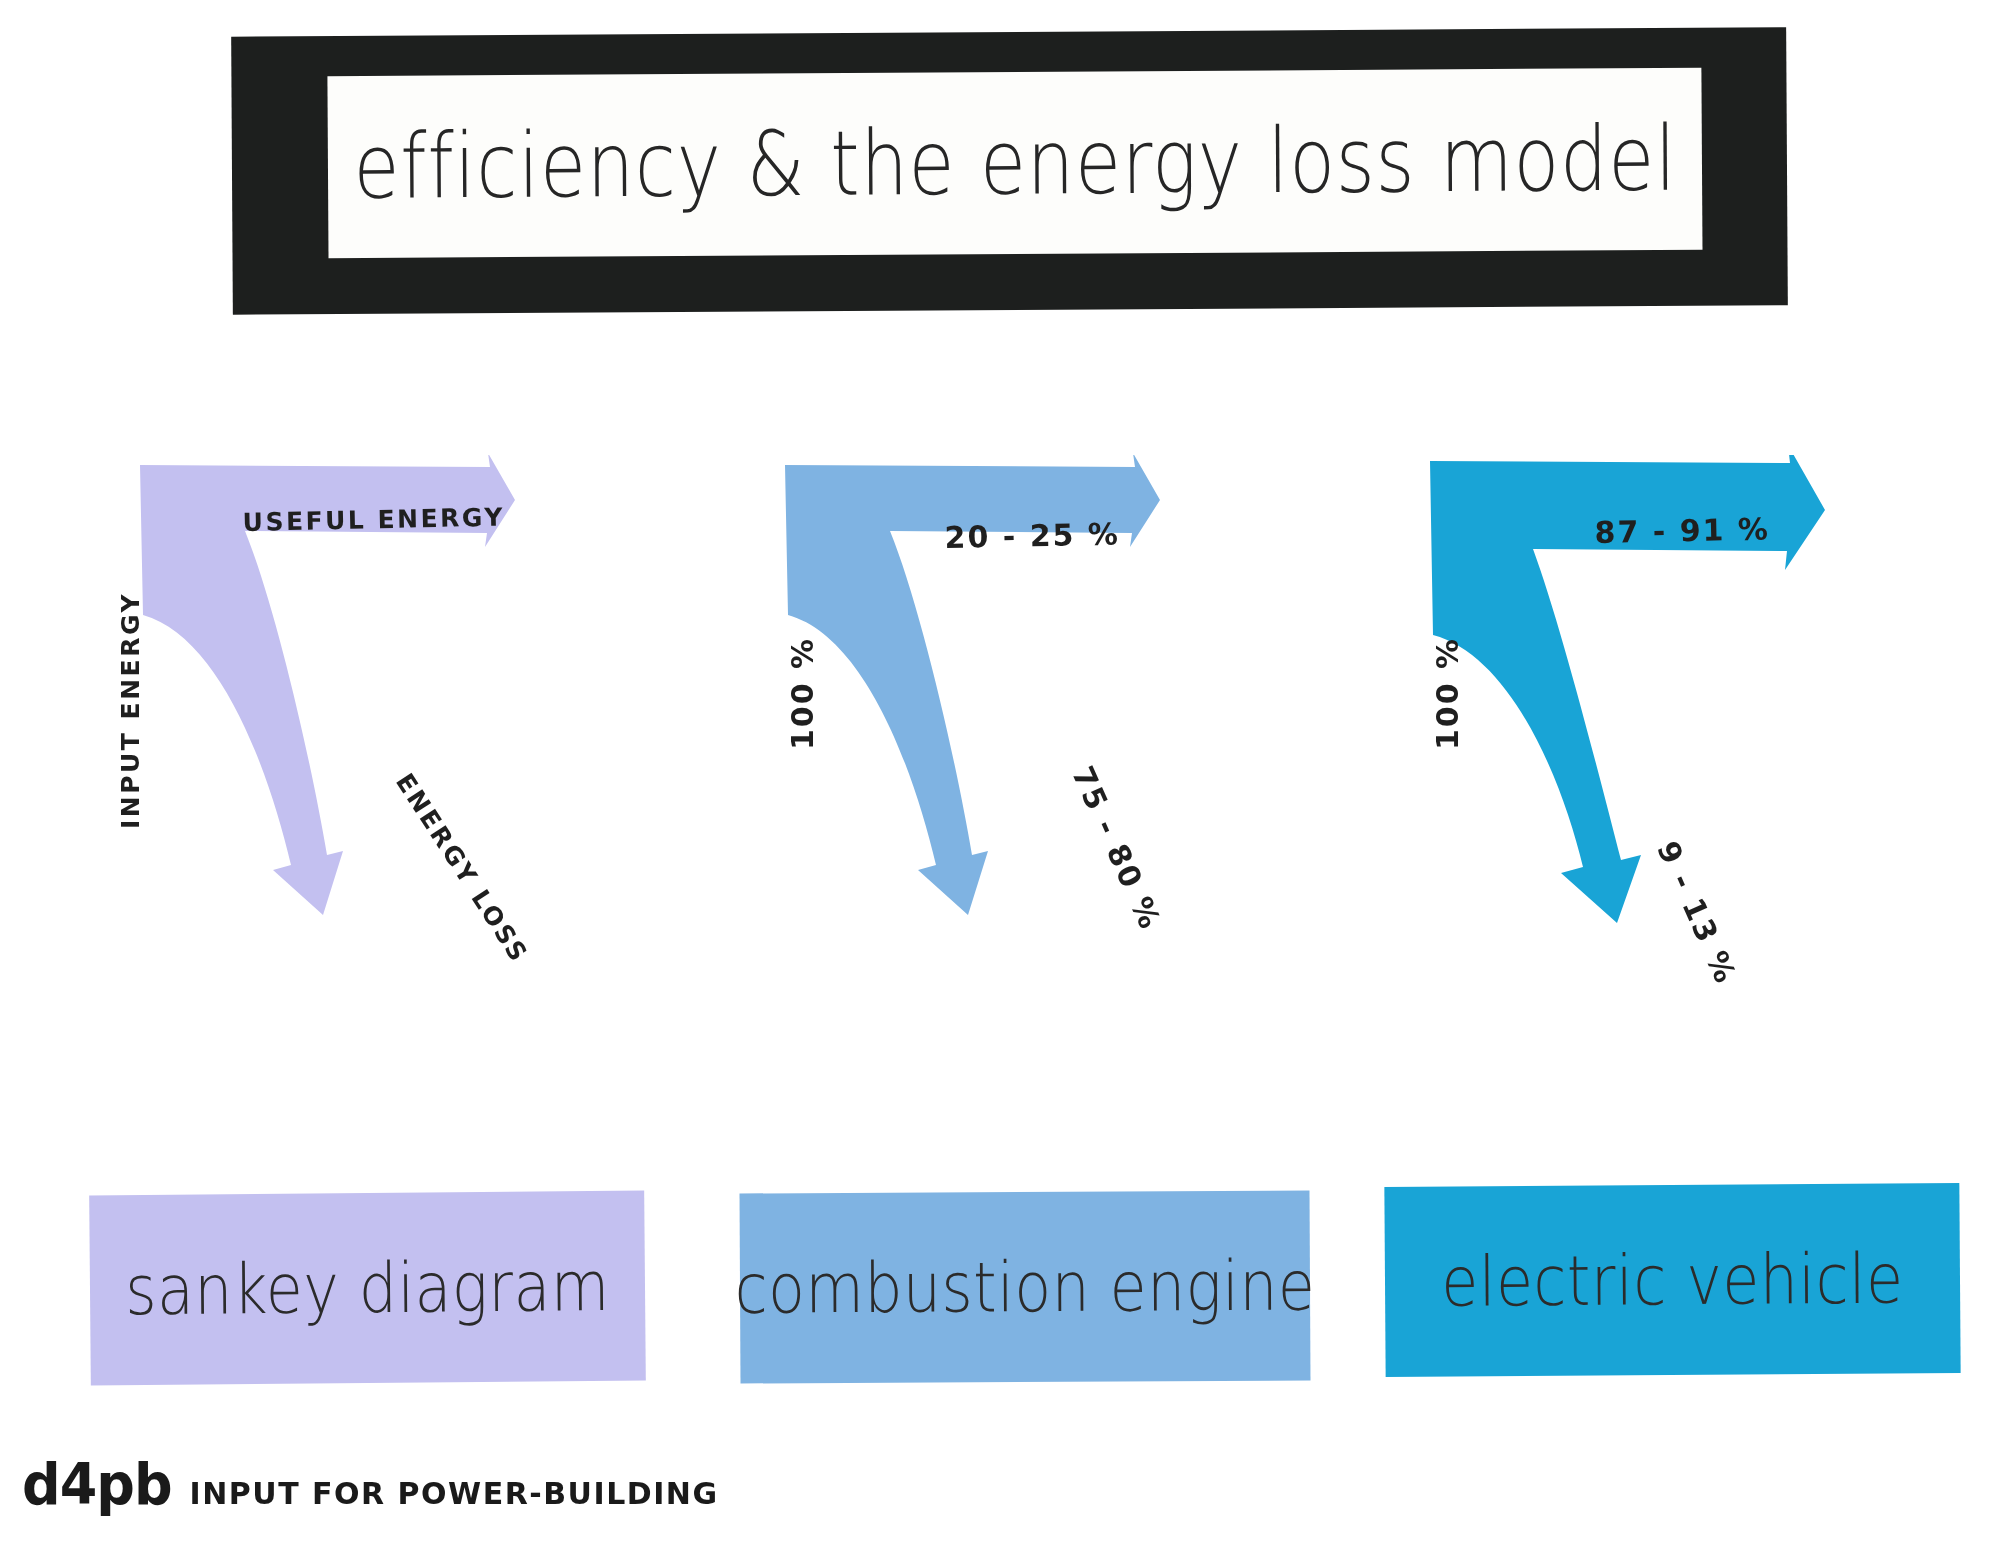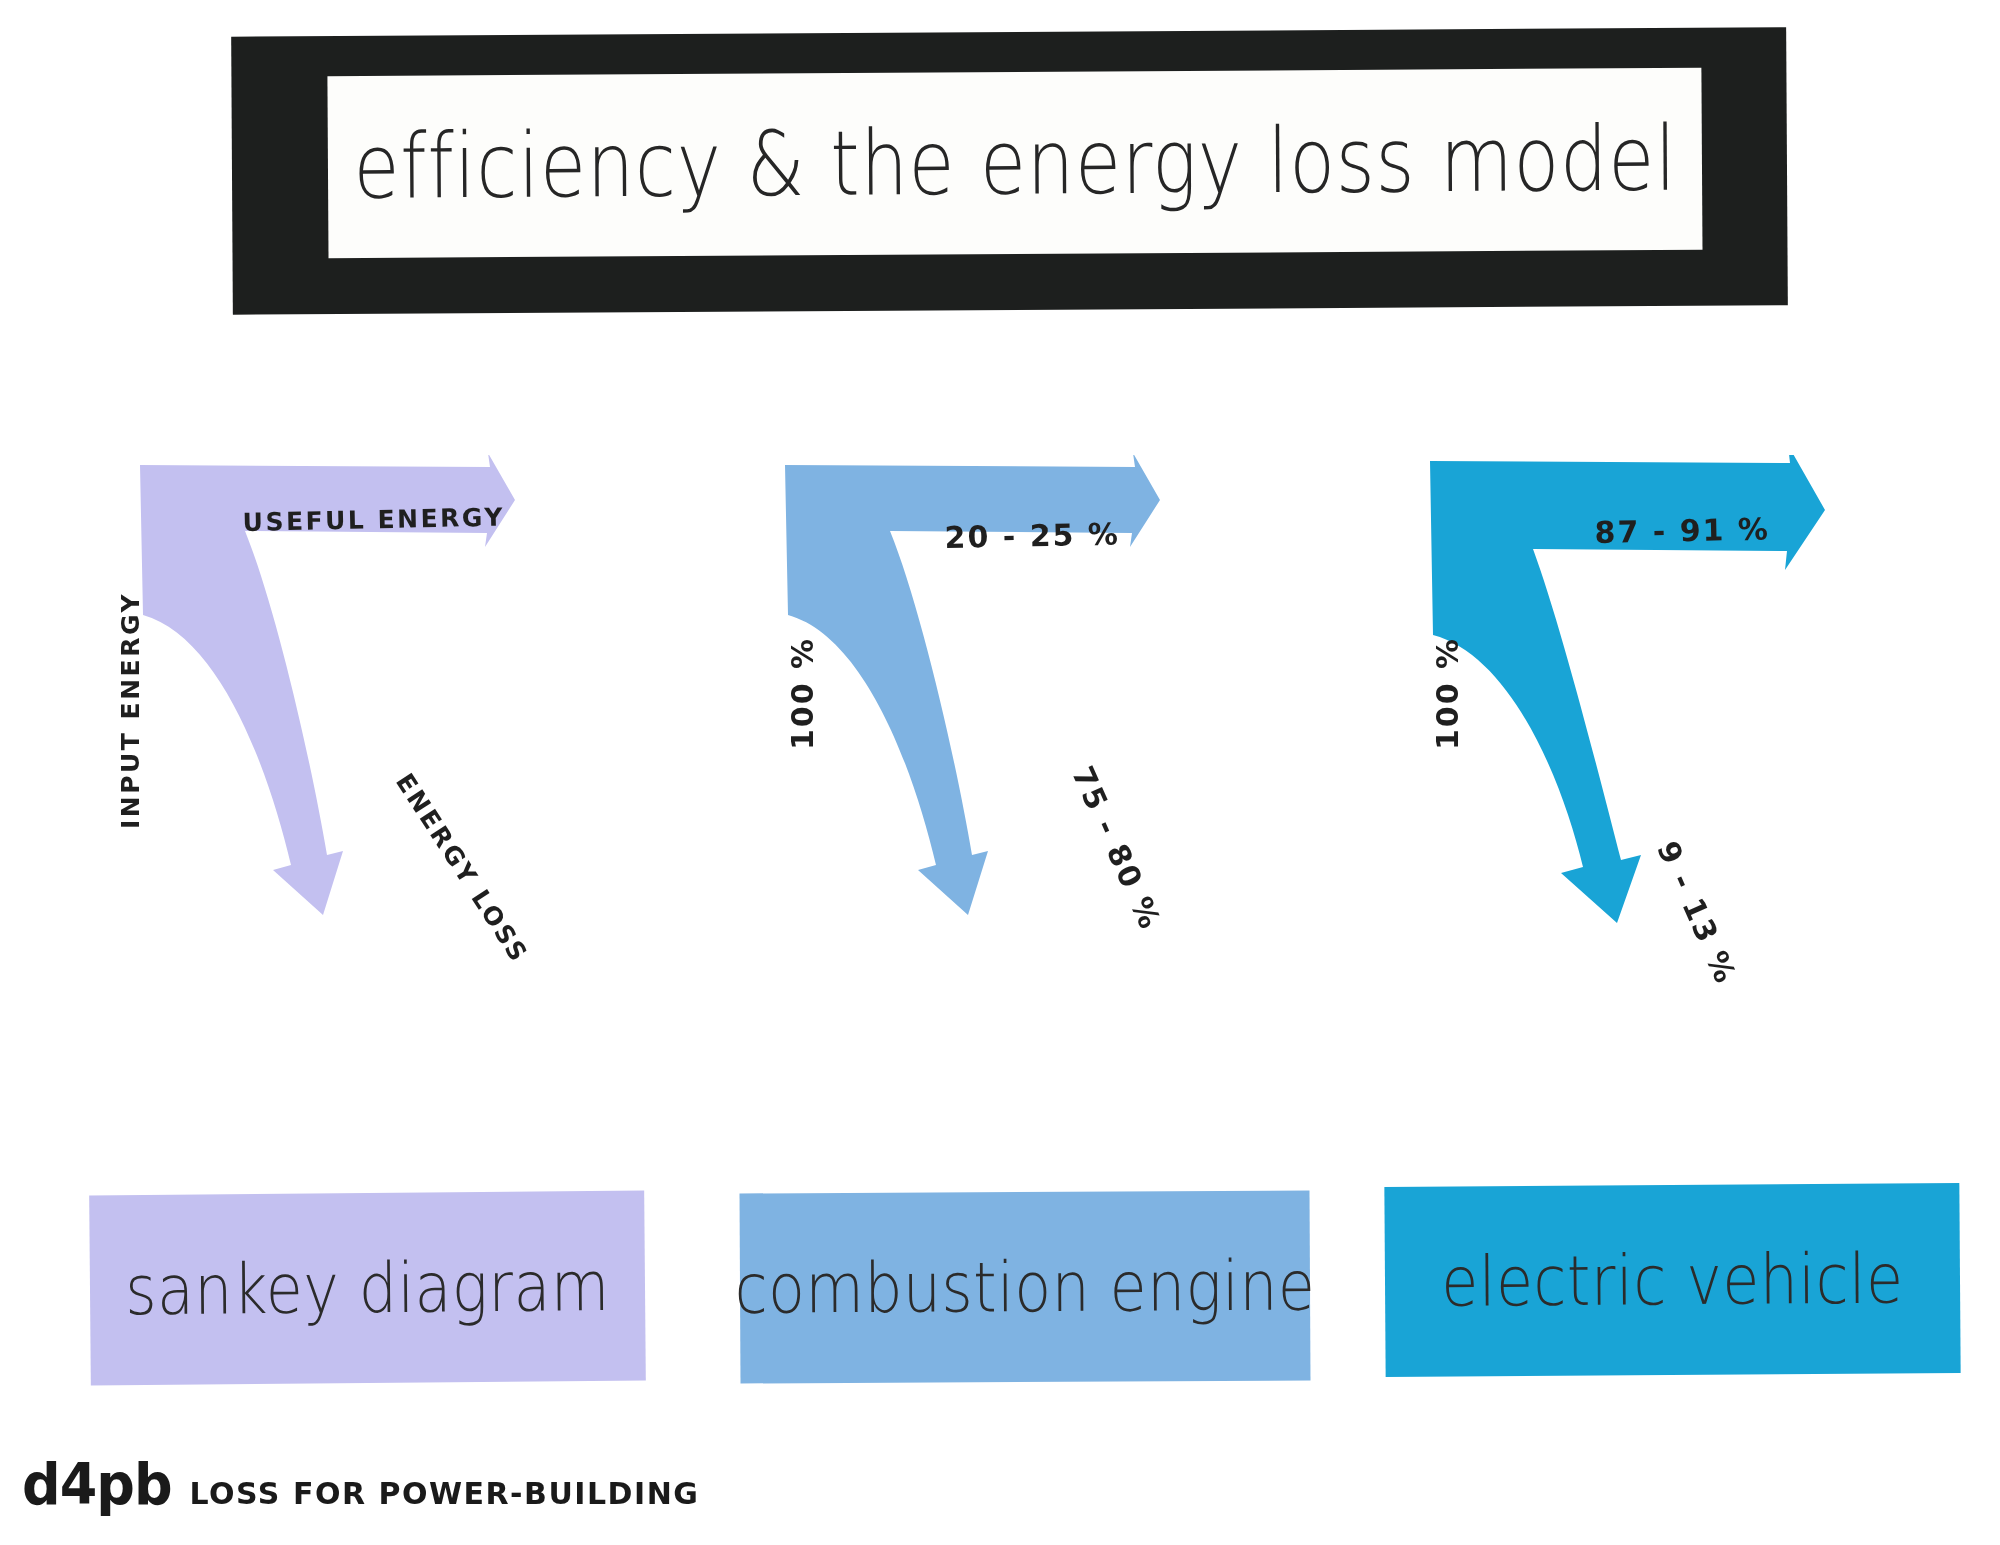--- a/index.html
+++ b/index.html
@@ -229,14 +229,14 @@
 </div>
 <div class="caption" id="cap-combust">
   <span>combustion engine</span>
 </div>
 <div class="caption" id="cap-electric">
   <span>electric vehicle</span>
 </div>
 
 <div id="footer">
   <div id="footer-logo">d4pb</div>
-  <div id="footer-tagline">LOSS FOR POWER-BUILDING</div>
+  <div id="footer-tagline">INPUT FOR POWER-BUILDING</div>
 </div>
 
 </body></html>

